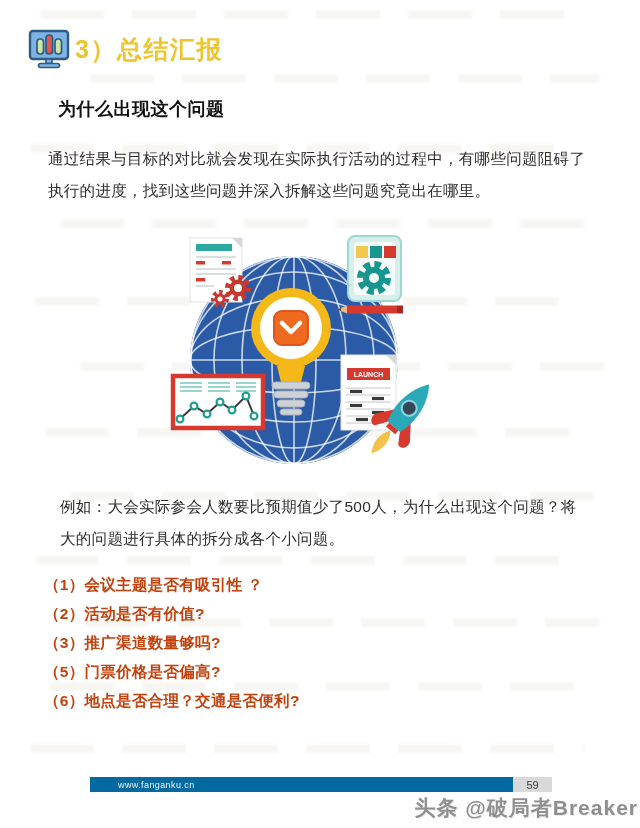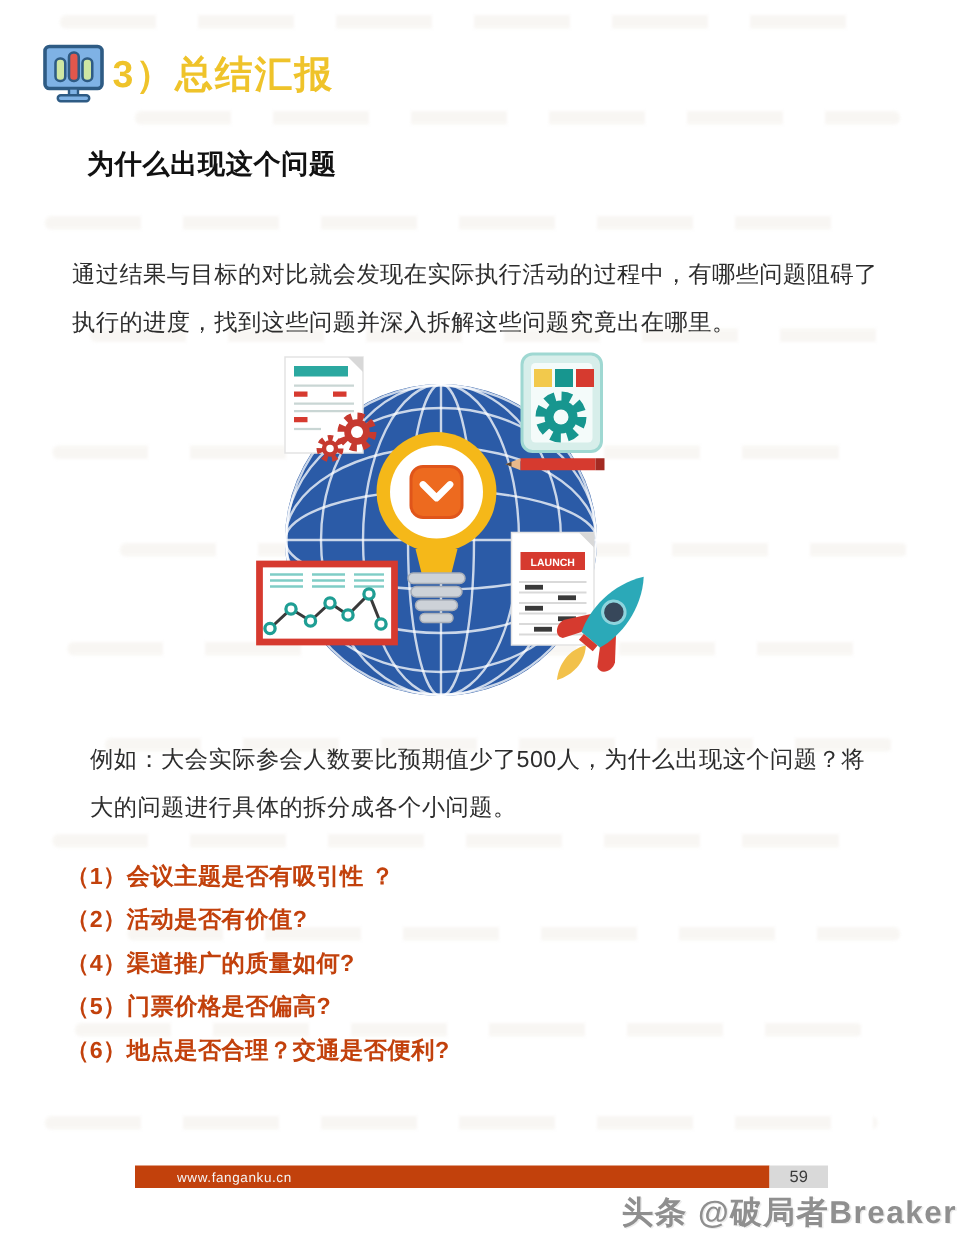--- a/index.html
+++ b/index.html
@@ -12,30 +12,30 @@
         background:repeating-linear-gradient(90deg,#f4f1ec 0 64px, rgba(255,255,255,0) 64px 92px);
         filter:blur(1px); pointer-events:none; }
 
   .hdr-icon { position:absolute; left:27px; top:27px; width:44px; height:44px; }
   .hdr-title { position:absolute; left:75px; top:33px; font-size:25px; font-weight:bold;
                color:#EFC32A; letter-spacing:1.5px; }
 
   .heading { position:absolute; left:58px; top:97px; font-size:18px; font-weight:bold; color:#111; letter-spacing:.5px; }
 
   .para { position:absolute; font-size:15.5px; line-height:32px; color:#2d2d2d; letter-spacing:.3px; }
-  .intro { left:48px; top:168px; width:552px;font-family:Liberation Mono, monospace; }
+  .intro { left:48px; top:144px; width:552px;font-family:Liberation Mono, monospace; }
   .example { left:60px; top:491px; width:530px; }
 
   .qlist { position:absolute; left:44px; top:570px; width:560px; }
   .qitem { font-size:15.5px; font-weight:bold; color:#c2410c; line-height:29px; letter-spacing:.3px; }
 
   .illus { position:absolute; left:166px; top:230px; width:304px; height:250px; }
 
   .footer-bar { position:absolute; left:90px; top:777px; width:423px; height:15px;
-                background:#c2410c; display:flex; align-items:center; }
+                background:#0369a1; display:flex; align-items:center; }
   .footer-url { color:#f5f5f5; font-size:9px; padding-left:28px; letter-spacing:.4px; }
   .page-num { position:absolute; left:513px; top:777px; width:39px; height:15px; background:#D9D9D9;
               color:#3a3a3a; font-size:11px; display:flex; align-items:center; justify-content:center; }
 
   .toutiao { position:absolute; right:2px; top:794px; font-size:21px; font-weight:bold; color:#8f8f8f;
              letter-spacing:1px;
              text-shadow:-1px -1px 0 #ffffff, 1px 1px 0 rgba(210,210,210,.45); }
 </style>
 </head>
 <body>
@@ -200,21 +200,21 @@
       <rect x="-6" y="19" width="12" height="5" fill="#D63A2F"></rect>
       <circle cx="0" cy="-5" r="7.5" fill="#37475A" stroke="#8ED4DD" stroke-width="2"></circle>
     </g>
   </svg>
 
   <div class="para example">例如：大会实际参会人数要比预期值少了500人，为什么出现这个问题？将大的问题进行具体的拆分成各个小问题。</div>
 
   <div class="qlist">
     <div class="qitem">（1）会议主题是否有吸引性 ？</div>
     <div class="qitem">（2）活动是否有价值?</div>
-    <div class="qitem">（4）渠道推广的质量如何?</div>
+    <div class="qitem">（3）推广渠道数量够吗?</div>
     <div class="qitem">（5）门票价格是否偏高?</div>
     <div class="qitem">（6）地点是否合理？交通是否便利?</div>
   </div>
 
   <div class="footer-bar">
     <span class="footer-url">www.fanganku.cn</span>
   </div>
   <div class="page-num">59</div>
 
   <div class="toutiao">头条 @破局者Breaker</div>

